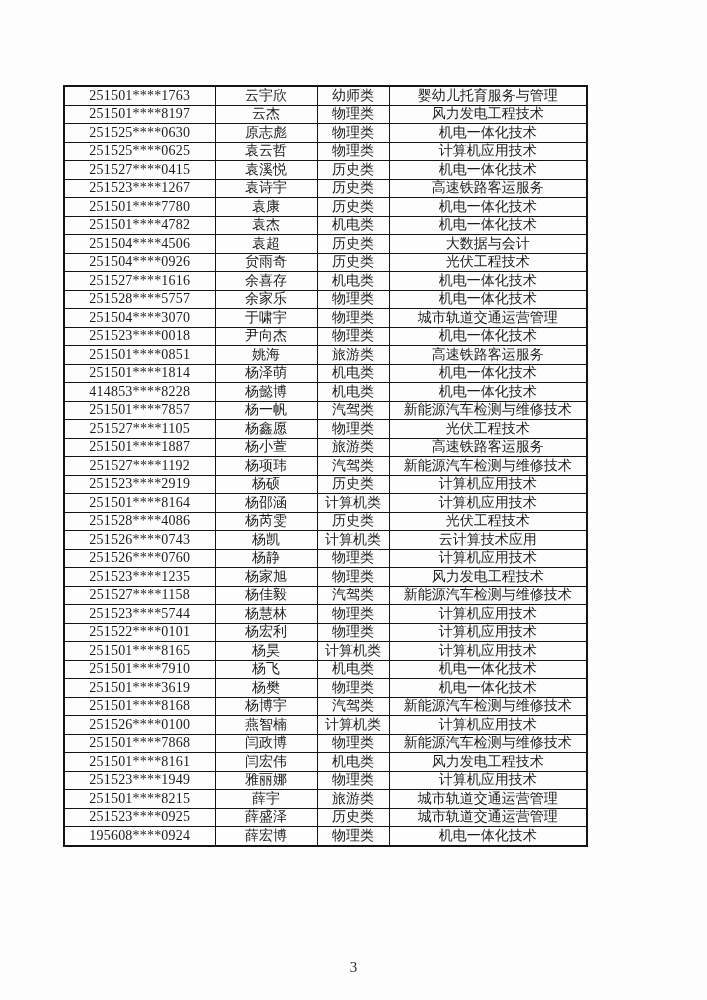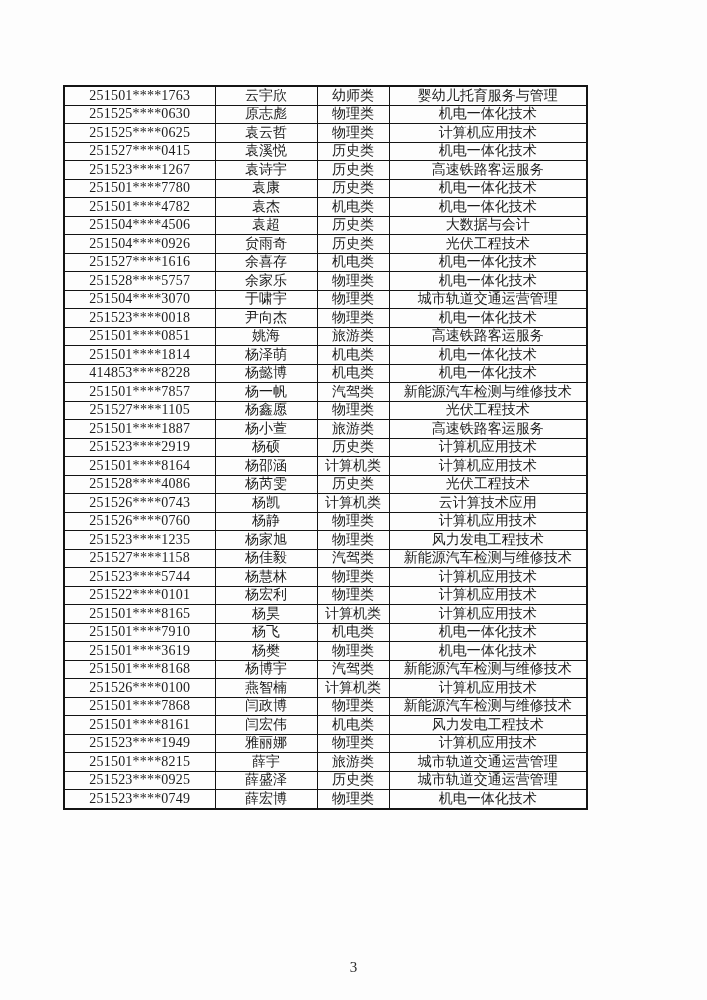--- a/index.html
+++ b/index.html
@@ -74,20 +74,26 @@
       <col class="c-major">
     </colgroup>
     <tbody id="roster-body">
         <tr>
           <td class="cell-id">251501****1763</td>
           <td class="cell-name">云宇欣</td>
           <td class="cell-category">幼师类</td>
           <td class="cell-major">婴幼儿托育服务与管理</td>
         </tr>
         <tr>
+          <td class="cell-id">251501****8197</td>
+          <td class="cell-name">云杰</td>
+          <td class="cell-category">物理类</td>
+          <td class="cell-major">风力发电工程技术</td>
+        </tr>
+        <tr>
           <td class="cell-id">251525****0630</td>
           <td class="cell-name">原志彪</td>
           <td class="cell-category">物理类</td>
           <td class="cell-major">机电一体化技术</td>
         </tr>
         <tr>
           <td class="cell-id">251525****0625</td>
           <td class="cell-name">袁云哲</td>
           <td class="cell-category">物理类</td>
           <td class="cell-major">计算机应用技术</td>
@@ -182,20 +188,26 @@
           <td class="cell-category">物理类</td>
           <td class="cell-major">光伏工程技术</td>
         </tr>
         <tr>
           <td class="cell-id">251501****1887</td>
           <td class="cell-name">杨小萱</td>
           <td class="cell-category">旅游类</td>
           <td class="cell-major">高速铁路客运服务</td>
         </tr>
         <tr>
+          <td class="cell-id">251527****1192</td>
+          <td class="cell-name">杨项玮</td>
+          <td class="cell-category">汽驾类</td>
+          <td class="cell-major">新能源汽车检测与维修技术</td>
+        </tr>
+        <tr>
           <td class="cell-id">251523****2919</td>
           <td class="cell-name">杨硕</td>
           <td class="cell-category">历史类</td>
           <td class="cell-major">计算机应用技术</td>
         </tr>
         <tr>
           <td class="cell-id">251501****8164</td>
           <td class="cell-name">杨邵涵</td>
           <td class="cell-category">计算机类</td>
           <td class="cell-major">计算机应用技术</td>
@@ -296,21 +308,21 @@
           <td class="cell-category">旅游类</td>
           <td class="cell-major">城市轨道交通运营管理</td>
         </tr>
         <tr>
           <td class="cell-id">251523****0925</td>
           <td class="cell-name">薛盛泽</td>
           <td class="cell-category">历史类</td>
           <td class="cell-major">城市轨道交通运营管理</td>
         </tr>
         <tr>
-          <td class="cell-id">251523****0749</td>
+          <td class="cell-id">195608****0924</td>
           <td class="cell-name">薛宏博</td>
           <td class="cell-category">物理类</td>
           <td class="cell-major">机电一体化技术</td>
         </tr>
       </tbody>
   </table>
 
   <div class="page-number">3</div>
 
 </div>

